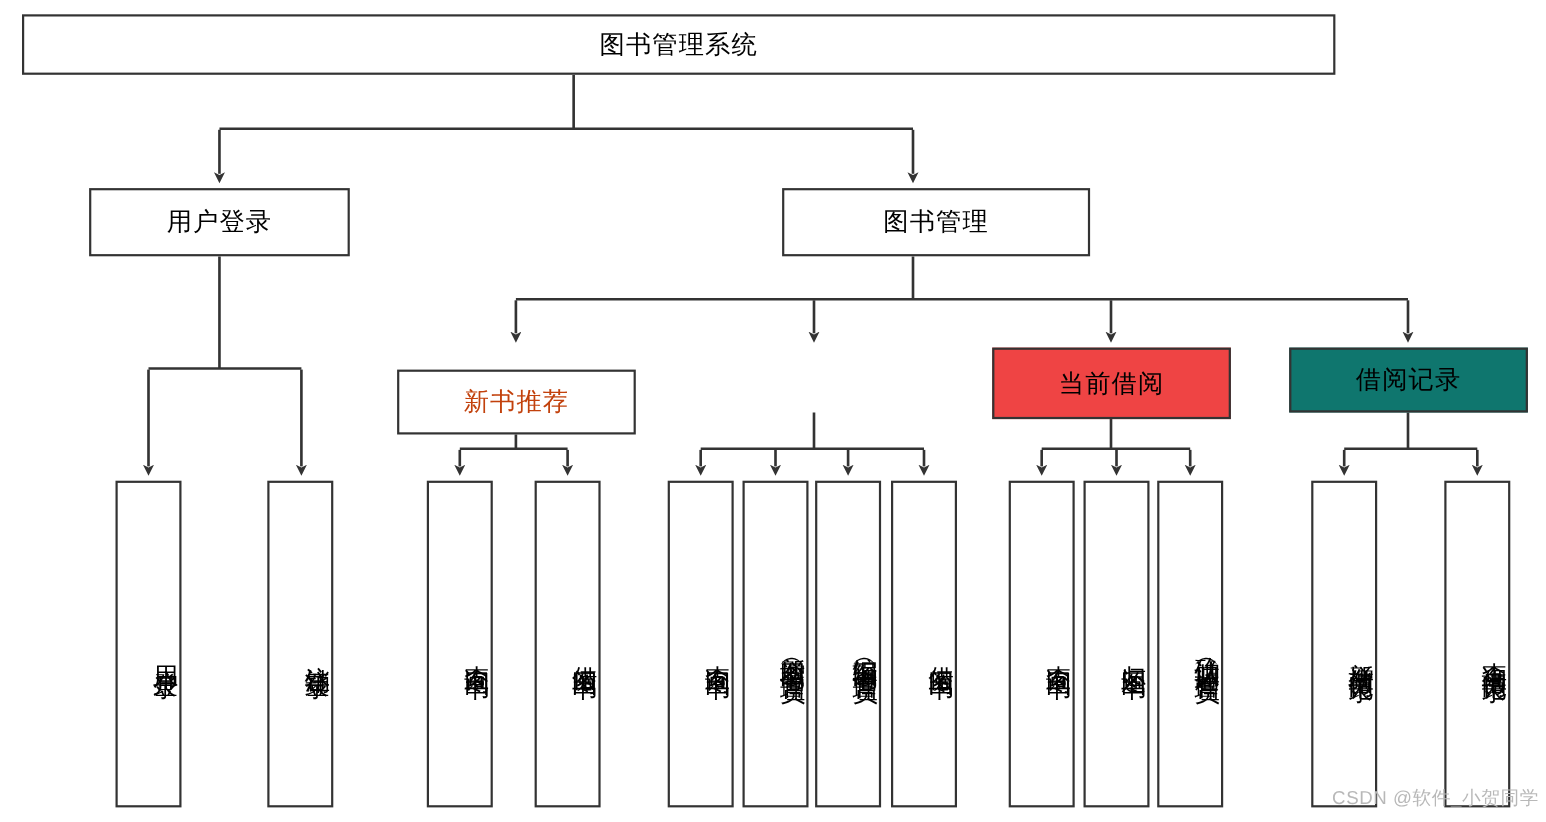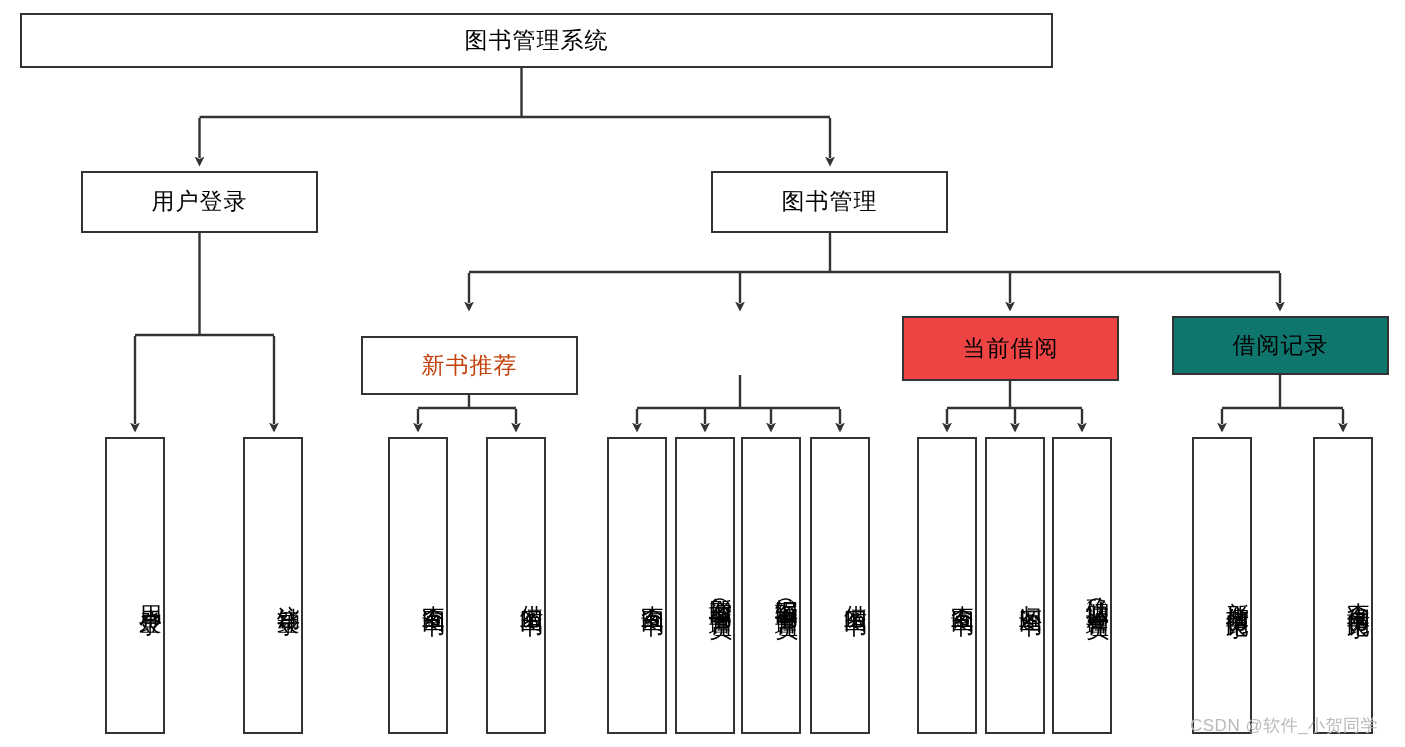--- a/index.html
+++ b/index.html
@@ -54,20 +54,21 @@
     font-size: 23px;
     letter-spacing: 3px;
     line-height: 1.05;
   }
   .watermark {
     position: absolute;
     font-size: 17px;
     color: #b8b8b8;
     letter-spacing: 0.5px;
     white-space: nowrap;
+    margin-left: 21px;
   }
 </style>
 </head>
 <body>
 
 <div id="canvas">
 
   <svg class="edges" viewBox="0 0 1405 747">
     <defs>
       <marker id="arrow" markerWidth="11" markerHeight="11" refX="1.5" refY="5" orient="auto" markerUnits="userSpaceOnUse">
@@ -111,24 +112,24 @@
       <path d="M1015,409 L1015,424" marker-end="url(#arrow)"></path>
       <path d="M1082,409 L1082,424" marker-end="url(#arrow)"></path>
 
       <path d="M1280,375 L1280,408"></path>
       <path d="M1222,408 L1343,408"></path>
       <path d="M1222,409 L1222,424" marker-end="url(#arrow)"></path>
       <path d="M1343,409 L1343,424" marker-end="url(#arrow)"></path>
     </g>
   </svg>
 
-  <div class="node node-root" style="left: 20px; top: 13px; width: 1033px; height: 55px; border-color: rgb(51, 51, 51); background: rgb(255, 255, 255); color: rgb(0, 0, 0);">图书管理系统</div>
+  <div class="node node-root" style="left: 20px; top: 13px; width: 1194px; height: 55px; border-color: rgb(51, 51, 51); background: rgb(255, 255, 255); color: rgb(0, 0, 0);">图书管理系统</div>
 
   <div class="node node-h" style="left: 81px; top: 171px; width: 237px; height: 62px; border-color: rgb(51, 51, 51); background: rgb(255, 255, 255); color: rgb(0, 0, 0);">用户登录</div>
-  <div class="node node-h" style="left: 711px; top: 171px; width: 237px; height: 62px; border-color: rgb(51, 51, 51); background: rgb(255, 255, 255); color: rgb(0, 0, 0);">图书管理</div>
+  <div class="node node-h" style="left: 711px; top: 171px; width: 280px; height: 62px; border-color: rgb(51, 51, 51); background: rgb(255, 255, 255); color: rgb(0, 0, 0);">图书管理</div>
 
   <div class="node node-h" style="left: 361px; top: 316px; width: 217px; height: 59px; border-color: rgb(51, 51, 51); background: rgb(255, 255, 255); color: #c2410c; margin-top: 20px;">新书推荐</div>
   <div class="node node-h" style="left: 902px; top: 316px; width: 217px; height: 65px; border-color: rgb(51, 51, 51); background: #ef4444; color: rgb(0, 0, 0);">当前借阅</div>
   <div class="node node-h" style="left: 1172px; top: 316px; width: 217px; height: 59px; border-color: rgb(51, 51, 51); background: #0f766e; color: rgb(0, 0, 0);">借阅记录</div>
 
   <div class="node node-v" style="left: 105px; top: 437px; width: 60px; height: 297px; border-color: rgb(51, 51, 51); background: rgb(255, 255, 255); color: rgb(0, 0, 0);">用户登录</div>
   <div class="node node-v" style="left: 243px; top: 437px; width: 60px; height: 297px; border-color: rgb(51, 51, 51); background: rgb(255, 255, 255); color: rgb(0, 0, 0);">注销登录</div>
   <div class="node node-v" style="left: 388px; top: 437px; width: 60px; height: 297px; border-color: rgb(51, 51, 51); background: rgb(255, 255, 255); color: rgb(0, 0, 0);">查询图书</div>
   <div class="node node-v" style="left: 486px; top: 437px; width: 60px; height: 297px; border-color: rgb(51, 51, 51); background: rgb(255, 255, 255); color: rgb(0, 0, 0);">借阅图书</div>
   <div class="node node-v" style="left: 607px; top: 437px; width: 60px; height: 297px; border-color: rgb(51, 51, 51); background: rgb(255, 255, 255); color: rgb(0, 0, 0);">查询图书</div>

